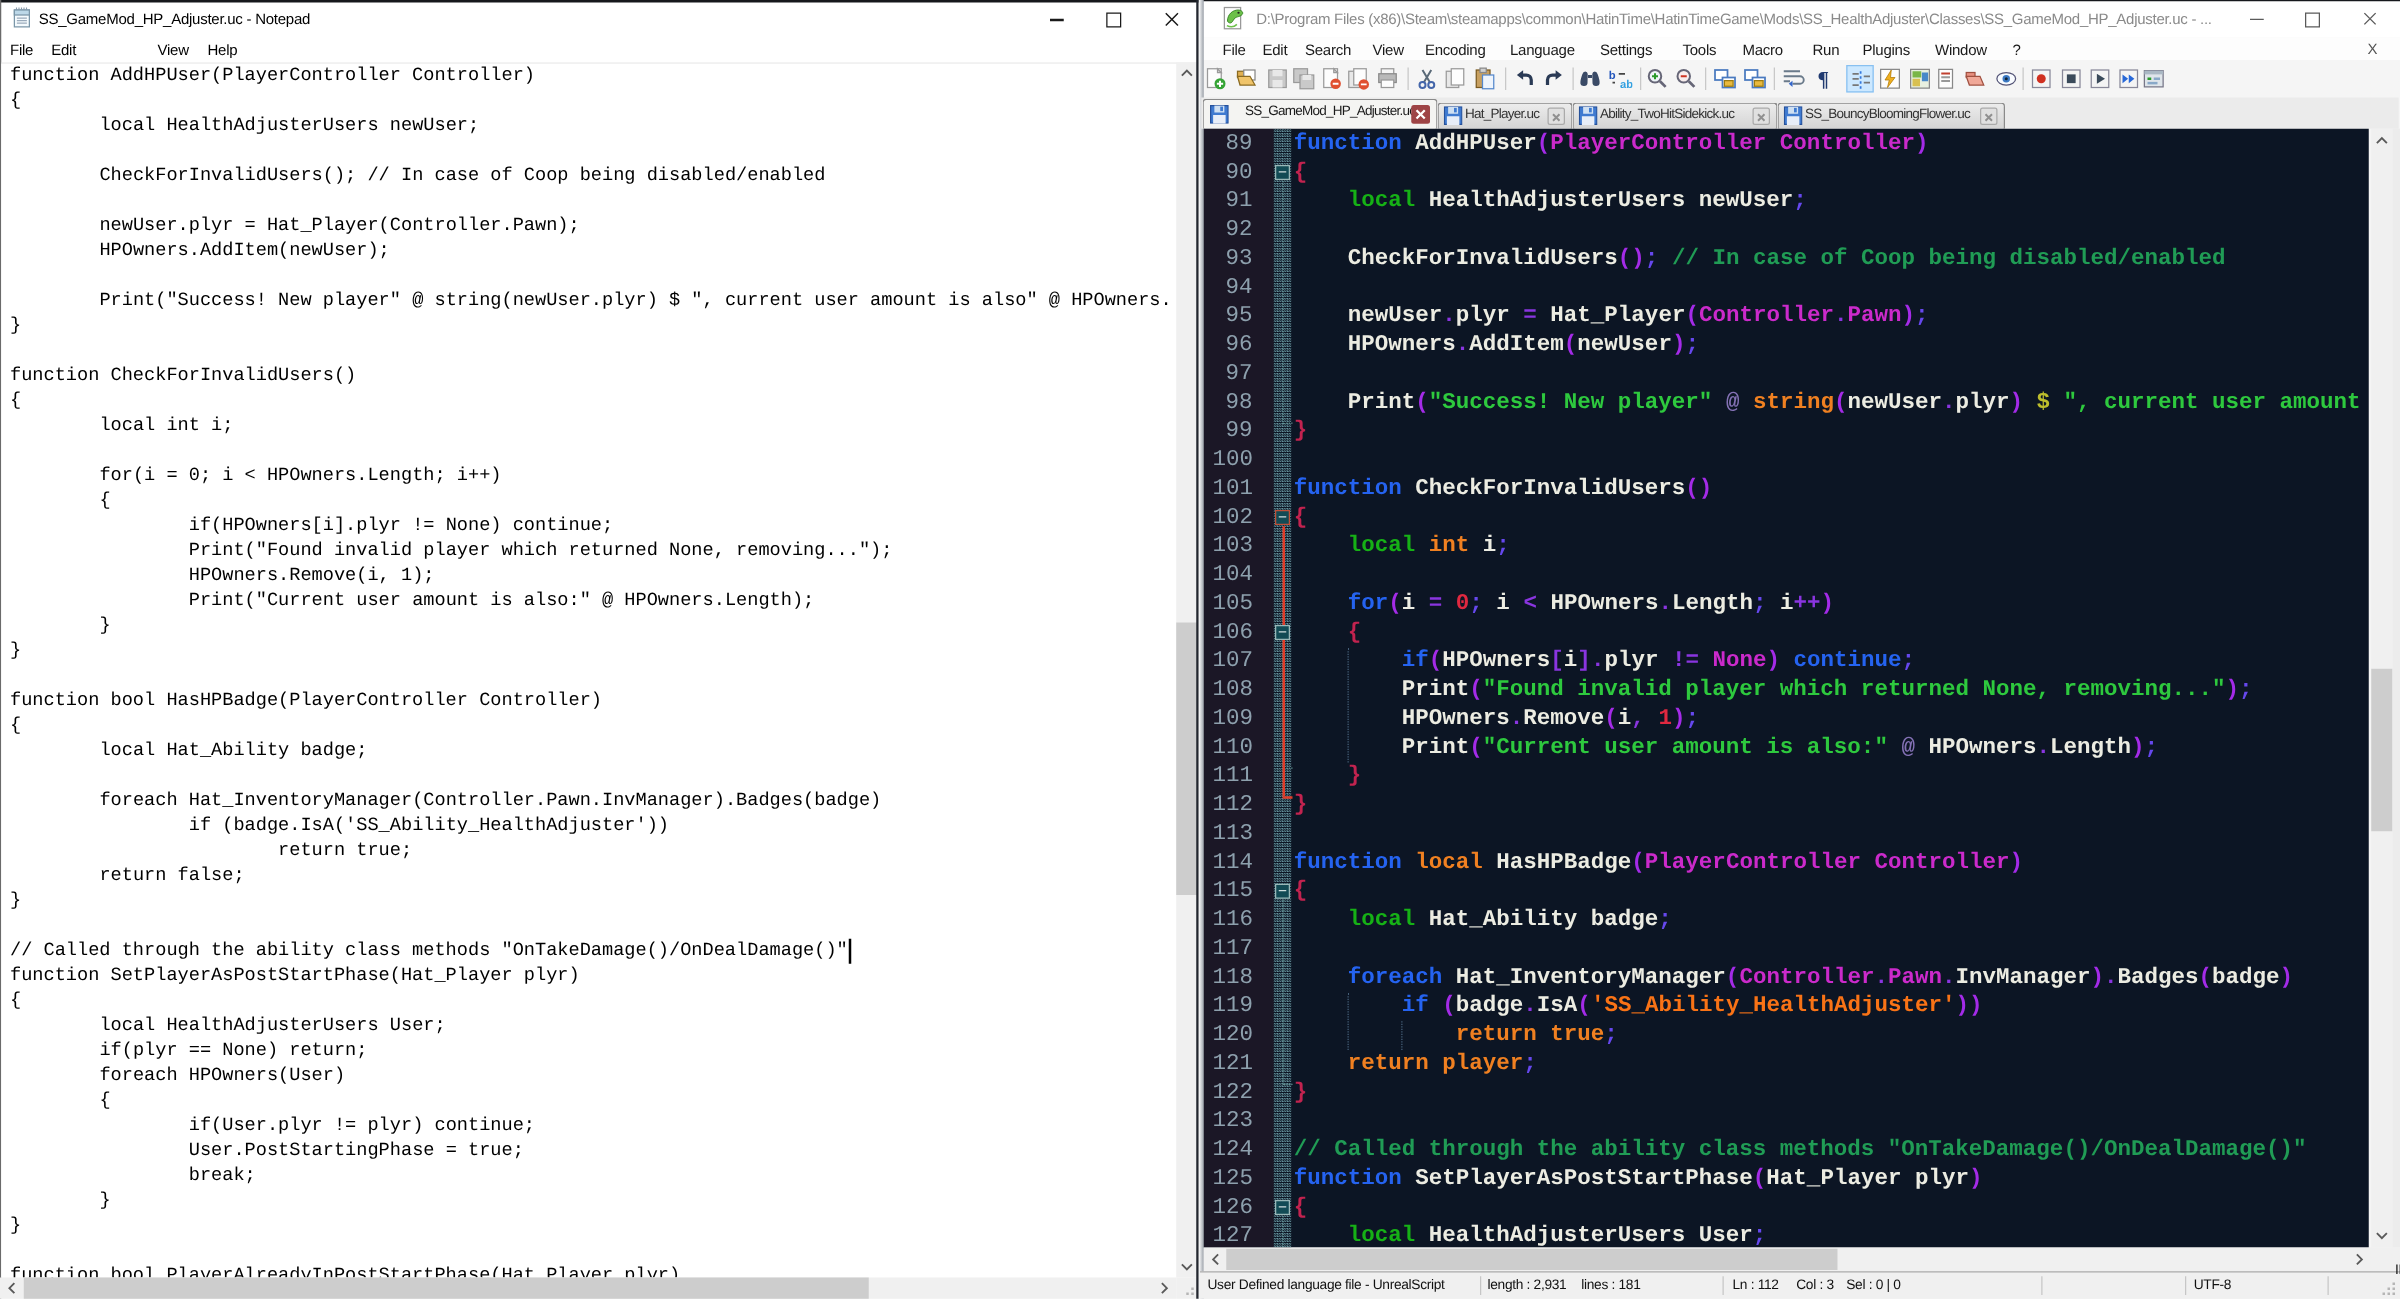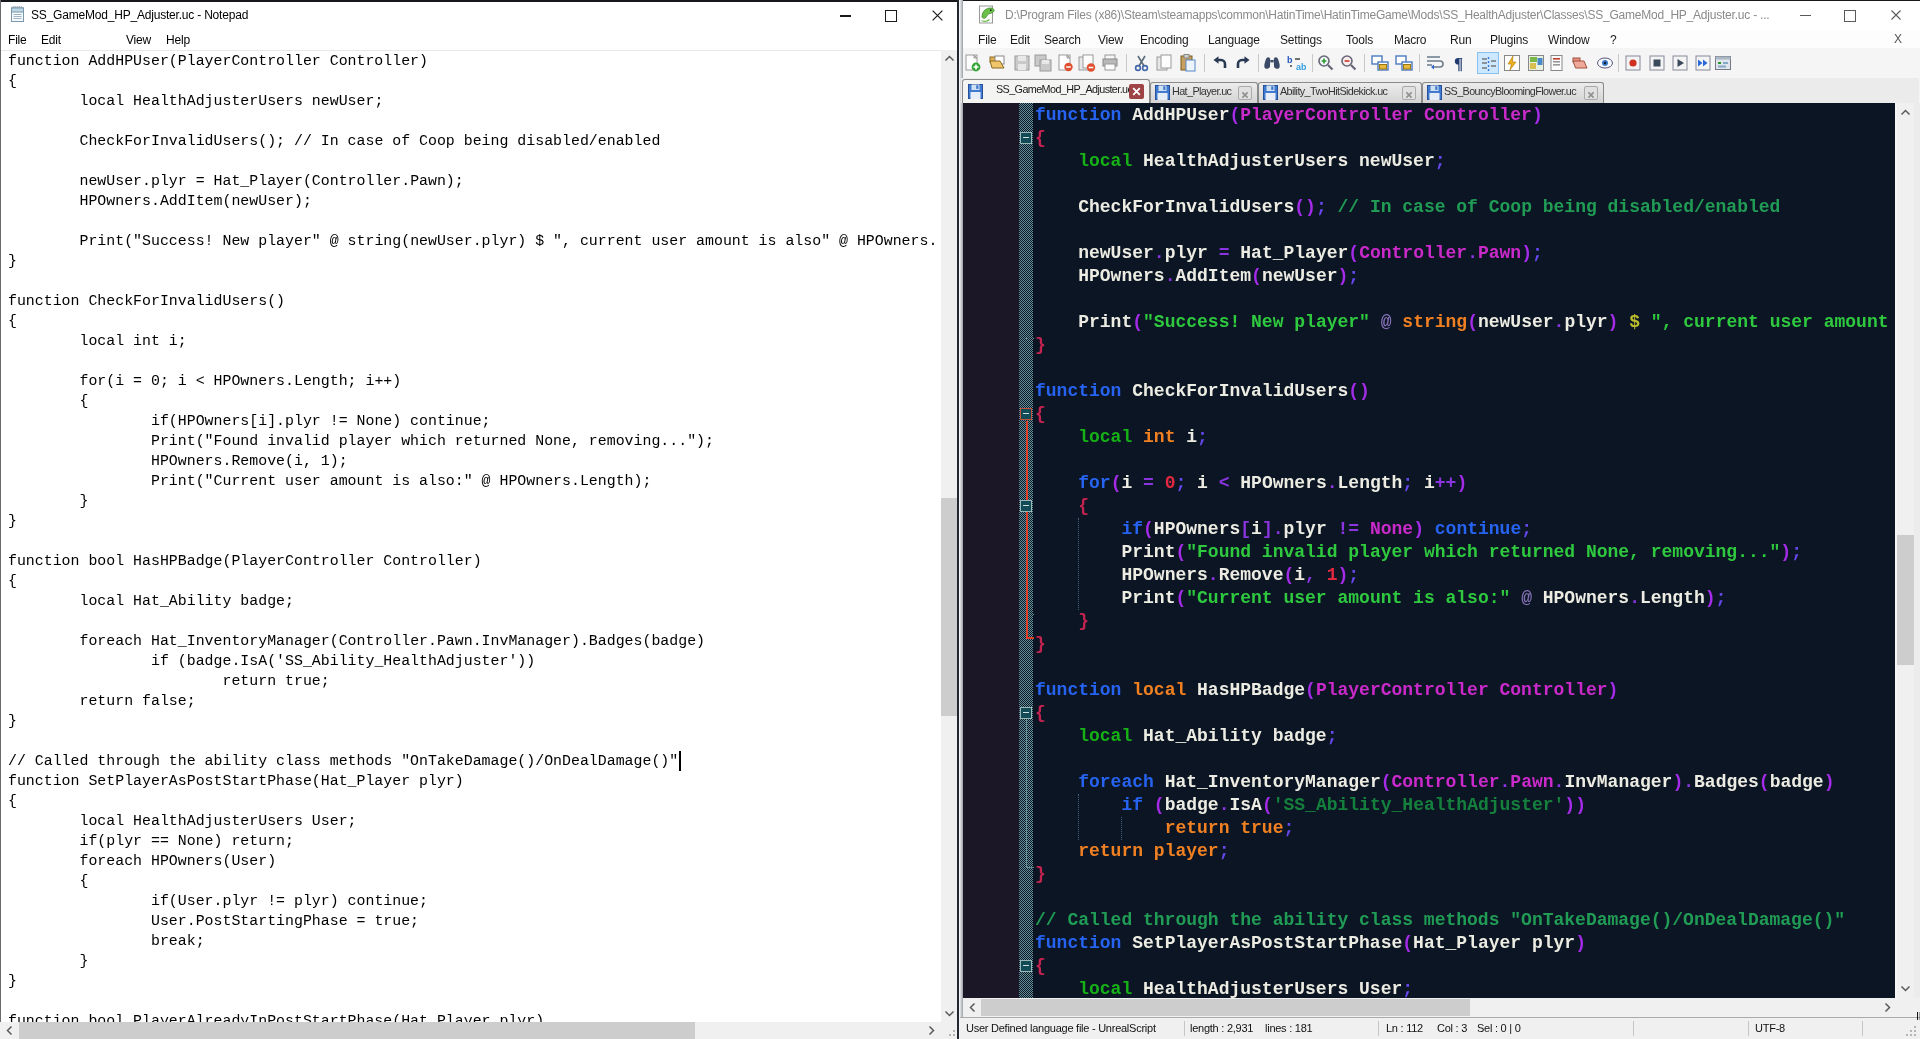--- a/index.html
+++ b/index.html
@@ -393,20 +393,59 @@
     <rect x="8.2" y="1.3" width="2.2" height="3.6" fill="#3f7ad0"></rect>
     <rect x="2.5" y="8" width="10" height="7" fill="#e8eef8"></rect>
   </svg>
 <div class="tb" style="left:1444px;top:85px;color:#333;">SS_BouncyBloomingFlower.uc</div>
 <div style="position:absolute;left:1584px;top:86px;width:14px;height:14px;background:#e0e0e0;border:1px solid #aaa;border-radius:2px;box-sizing:border-box;"><svg width="12" height="12" viewBox="0 0 12 12">
       <path d="M3.4 3.4 L8.6 8.6 M8.6 3.4 L3.4 8.6" stroke="#909090" stroke-width="1.6"></path>
     </svg></div>
 <div style="position:absolute;left:963px;top:103px;width:932px;height:895px;background:#0c1524;overflow:hidden;">
     <div style="position:absolute;left:0;top:0;width:56px;height:100%;background:#1b1726;"></div>
     <div style="position:absolute;left:56px;top:0;width:14px;height:100%;background:repeating-conic-gradient(#64909a 0% 25%, #0c1524 0% 50%) 0 0/2px 2px;"></div>
+    <pre style="margin:0;position:absolute;left:7px;top:1px;width:32px;font:18px/23px 'Liberation Mono',monospace;color:#8da0ad;text-align:right;">89
+90
+91
+92
+93
+94
+95
+96
+97
+98
+99
+100
+101
+102
+103
+104
+105
+106
+107
+108
+109
+110
+111
+112
+113
+114
+115
+116
+117
+118
+119
+120
+121
+122
+123
+124
+125
+126
+127</pre>
     <pre style="margin:0;position:absolute;left:72px;top:1px;font:bold 18px/23px 'Liberation Mono',monospace;color:#ecece2;tab-size:4;white-space:pre;"><span style="color:#2563f0;font-weight:bold;">function</span> AddHPUser<span style="color:#a42be8;font-weight:bold;">(</span><span style="color:#cb2acb;font-weight:bold;">PlayerController Controller</span><span style="color:#a42be8;font-weight:bold;">)</span>
 <span style="color:#c2234f;font-weight:bold;">{</span>
 	<span style="color:#16b116;">local</span> HealthAdjusterUsers newUser<span style="color:#6648ee;font-weight:bold;">;</span>
 
 	CheckForInvalidUsers<span style="color:#a42be8;font-weight:bold;">()</span><span style="color:#6648ee;font-weight:bold;">;</span> <span style="color:#209c55;">// In case of Coop being disabled/enabled</span>
 
 	newUser<span style="color:#8a35e0;font-weight:bold;">.</span>plyr <span style="color:#8a35e0;font-weight:bold;">=</span> Hat_Player<span style="color:#a42be8;font-weight:bold;">(</span><span style="color:#cb2acb;font-weight:bold;">Controller</span><span style="color:#8a35e0;font-weight:bold;">.</span><span style="color:#cb2acb;font-weight:bold;">Pawn</span><span style="color:#a42be8;font-weight:bold;">)</span><span style="color:#6648ee;font-weight:bold;">;</span>
 	HPOwners<span style="color:#8a35e0;font-weight:bold;">.</span>AddItem<span style="color:#a42be8;font-weight:bold;">(</span>newUser<span style="color:#a42be8;font-weight:bold;">)</span><span style="color:#6648ee;font-weight:bold;">;</span>
 
 	Print<span style="color:#a42be8;font-weight:bold;">(</span><span style="color:#2ec93e;">"Success! New player"</span> <span style="color:#8471b5;">@</span> <span style="color:#f08021;font-weight:bold;">string</span><span style="color:#a42be8;font-weight:bold;">(</span>newUser<span style="color:#8a35e0;font-weight:bold;">.</span>plyr<span style="color:#a42be8;font-weight:bold;">)</span> <span style="color:#bdbd2c;font-weight:bold;">$</span> <span style="color:#2ec93e;">", current user amount is also"</span>  HPOwners
@@ -423,21 +462,21 @@
 		HPOwners<span style="color:#8a35e0;font-weight:bold;">.</span>Remove<span style="color:#a42be8;font-weight:bold;">(</span>i<span style="color:#8a35e0;font-weight:bold;">,</span> <span style="color:#e02840;font-weight:bold;">1</span><span style="color:#a42be8;font-weight:bold;">)</span><span style="color:#6648ee;font-weight:bold;">;</span>
 		Print<span style="color:#a42be8;font-weight:bold;">(</span><span style="color:#2ec93e;">"Current user amount is also:"</span> <span style="color:#8471b5;">@</span> HPOwners<span style="color:#8a35e0;font-weight:bold;">.</span>Length<span style="color:#a42be8;font-weight:bold;">)</span><span style="color:#6648ee;font-weight:bold;">;</span>
 	<span style="color:#c2234f;font-weight:bold;">}</span>
 <span style="color:#c2234f;font-weight:bold;">}</span>
 
 <span style="color:#2563f0;font-weight:bold;">function</span> <span style="color:#f08021;font-weight:bold;">local</span> HasHPBadge<span style="color:#a42be8;font-weight:bold;">(</span><span style="color:#cb2acb;font-weight:bold;">PlayerController Controller</span><span style="color:#a42be8;font-weight:bold;">)</span>
 <span style="color:#c2234f;font-weight:bold;">{</span>
 	<span style="color:#16b116;">local</span> Hat_Ability badge<span style="color:#6648ee;font-weight:bold;">;</span>
 
 	<span style="color:#2563f0;font-weight:bold;">foreach</span> Hat_InventoryManager<span style="color:#a42be8;font-weight:bold;">(</span><span style="color:#cb2acb;font-weight:bold;">Controller</span><span style="color:#8a35e0;font-weight:bold;">.</span><span style="color:#cb2acb;font-weight:bold;">Pawn</span><span style="color:#8a35e0;font-weight:bold;">.</span>InvManager<span style="color:#a42be8;font-weight:bold;">)</span><span style="color:#8a35e0;font-weight:bold;">.</span>Badges<span style="color:#a42be8;font-weight:bold;">(</span>badge<span style="color:#a42be8;font-weight:bold;">)</span>
-		<span style="color:#2563f0;font-weight:bold;">if</span> <span style="color:#a42be8;font-weight:bold;">(</span>badge<span style="color:#8a35e0;font-weight:bold;">.</span>IsA<span style="color:#a42be8;font-weight:bold;">(</span><span style="color:#15803d;margin-top:16px;">'SS_Ability_HealthAdjuster'</span><span style="color:#a42be8;font-weight:bold;">))</span>
+		<span style="color:#2563f0;font-weight:bold;">if</span> <span style="color:#a42be8;font-weight:bold;">(</span>badge<span style="color:#8a35e0;font-weight:bold;">.</span>IsA<span style="color:#a42be8;font-weight:bold;">(</span><span style="color:#f97316;margin-top:16px;">'SS_Ability_HealthAdjuster'</span><span style="color:#a42be8;font-weight:bold;">))</span>
 			<span style="color:#f08021;font-weight:bold;">return</span> <span style="color:#f08021;font-weight:bold;">true</span><span style="color:#6648ee;font-weight:bold;">;</span>
 	<span style="color:#f08021;font-weight:bold;">return</span> <span style="color:#f08021;font-weight:bold;">player</span><span style="color:#6648ee;font-weight:bold;">;</span>
 <span style="color:#c2234f;font-weight:bold;">}</span>
 
 <span style="color:#209c55;">// Called through the ability class methods "OnTakeDamage()/OnDealDamage()"</span>
 <span style="color:#2563f0;font-weight:bold;">function</span> SetPlayerAsPostStartPhase<span style="color:#a42be8;font-weight:bold;">(</span>Hat_Player plyr<span style="color:#a42be8;font-weight:bold;">)</span>
 <span style="color:#c2234f;font-weight:bold;">{</span>
 	<span style="color:#16b116;">local</span> HealthAdjusterUsers User<span style="color:#6648ee;font-weight:bold;">;</span></pre>
   </div>
 <div style="position:absolute;left:1026px;top:145px;height:193px;width:1px;background:none;border-left:1px dotted #5e8e8e;width:0;"></div>

